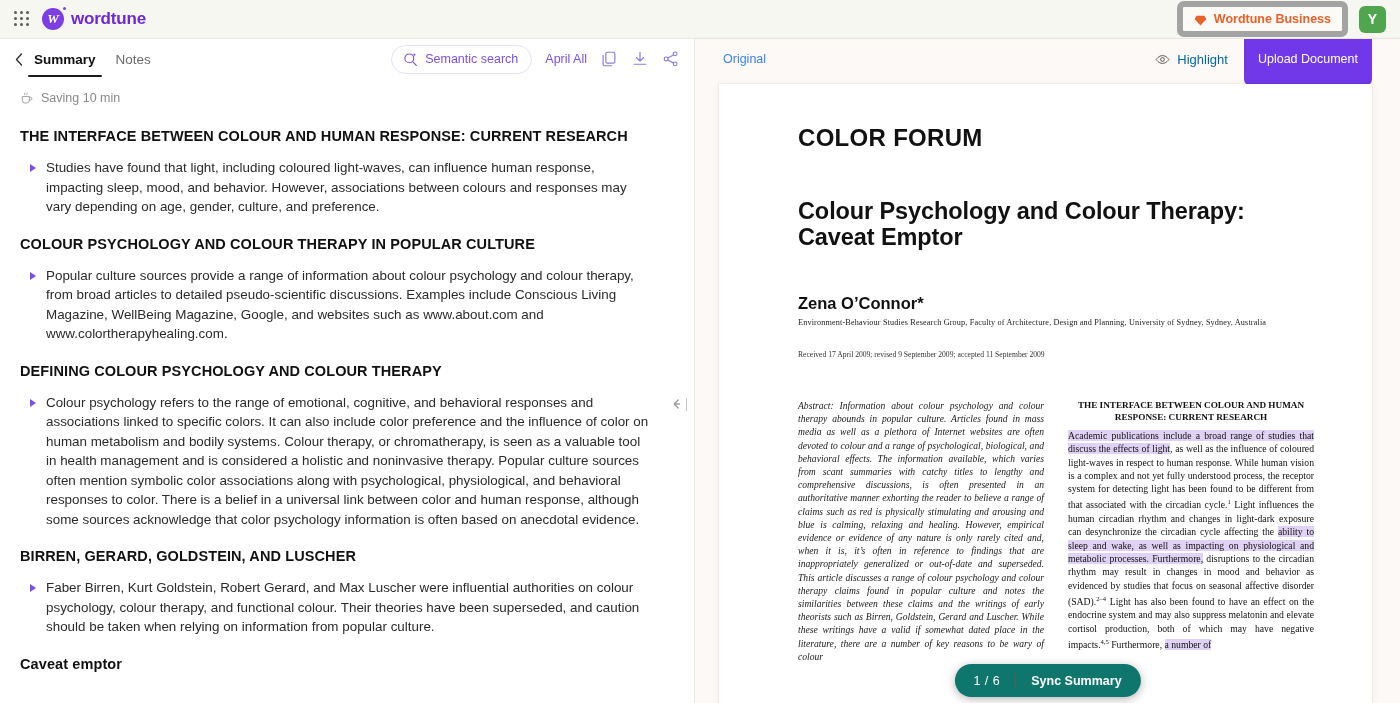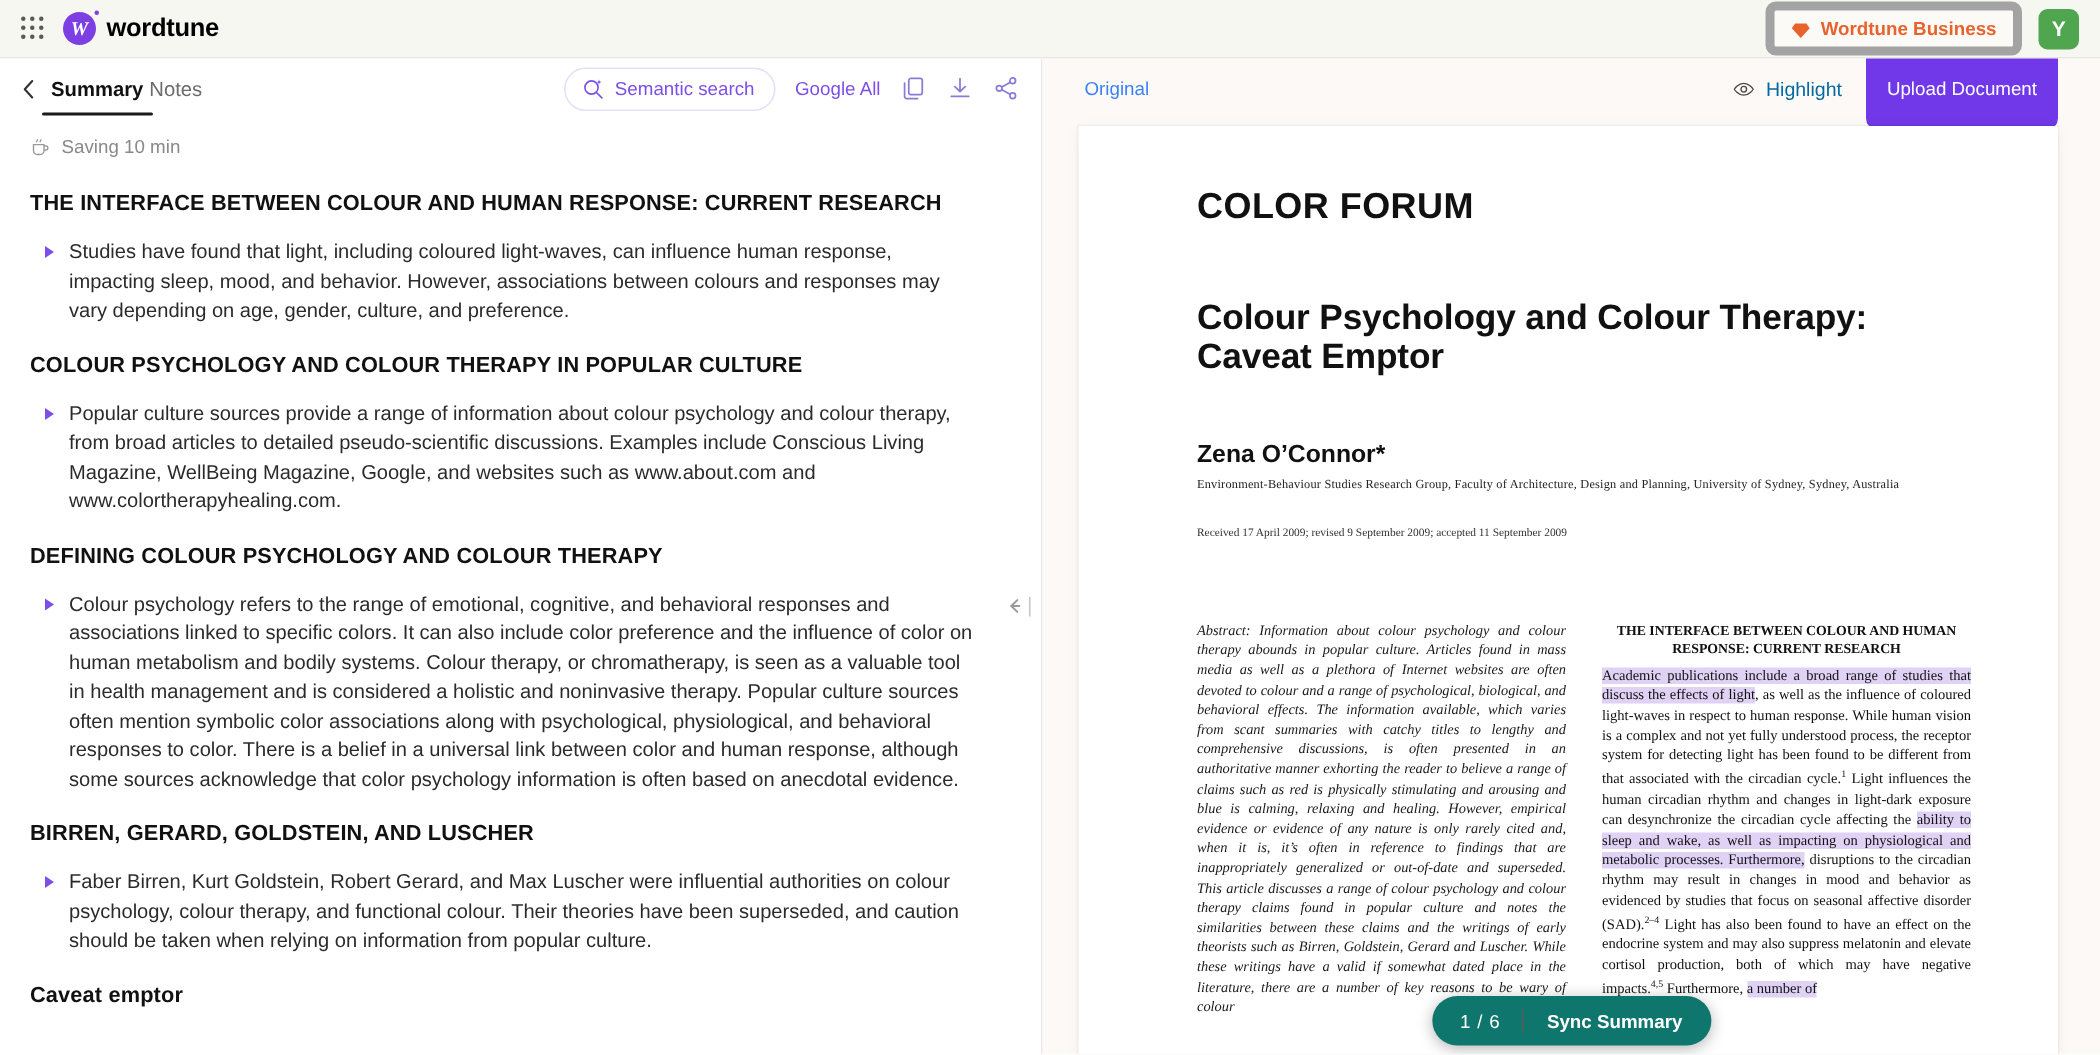--- a/index.html
+++ b/index.html
@@ -37,21 +37,21 @@
     position: relative;
     display:flex; align-items:center; justify-content:center;
     color:#fff; font-size:13px; font-weight:700; font-style:italic;
     font-family:"Liberation Serif", serif;
   }
   .brand-mark::after {
     content:""; position:absolute; top:-1px; right:-2px;
     width:3px; height:3px; border-radius:50%; background:#7B3FE4;
   }
   .brand-name {
-    font-size: 17px; font-weight: 700; color: #000000;
+    font-size: 17px; font-weight: 700; color: #6d28d9;
     letter-spacing: -0.2px;
   }
   .topbar-right {
     margin-left: auto; display: flex; align-items: center; gap: 11px;
   }
   .biz-pill {
     display:flex; align-items:flex-end; gap:7px;
     border: 6px solid #a3a3a3;
     background:#FBFAF7;
     border-radius: 7px;
@@ -81,21 +81,21 @@
   .left-toolbar {
     height: 40px; display:flex; align-items:center;
     padding: 0 14px 0 10px;
     position: relative;
   }
   .back-chevron {
     width: 18px; height: 18px; display:flex; align-items:center;
     justify-content:center; cursor:pointer; color:#333; font-size:14px;
     margin-right: 4px;
   }
-  .tabs { display:flex; align-items:flex-start; }
+  .tabs { display:flex; align-items:flex-start; gap: 16px; }
   .tab {
     font-size: 13.5px; color:#6b6b6b; cursor:pointer;
     padding: 11px 2px 10px; position:relative;
   }
   .tab.active { color:#111; font-weight:700; }
   .tab.active::after {
     content:""; position:absolute; left:-4px; right:-4px; bottom:0;
     height:2px; background:#1b1b1b; border-radius:2px;
   }
   .toolbar-right { margin-left:auto; display:flex; align-items:center; gap:13px; }
@@ -200,21 +200,21 @@
   }
   .doc-received {
     margin-top: 23px;
     font-size: 7.6px; color:#333;
     font-family:"Liberation Serif", serif;
   }
   .doc-cols {
     margin-top: 40px;
     display:flex; gap: 24px;
   }
-  .doc-col { width: 276px; margin-top: 15px; }
+  .doc-col { width: 276px; }
   .abstract {
     font-family:"Liberation Serif", serif;
     font-style: italic;
     font-size: 9.6px;
     line-height: 13.2px;
     color:#1a1a1a;
     text-align: justify;
   }
   .col2-head {
     font-family:"Liberation Serif", serif;
@@ -293,21 +293,21 @@
       </div>
       <div class="toolbar-right">
         <div class="sem-btn">
           <svg width="15" height="15" viewBox="0 0 18 18">
             <circle cx="7.6" cy="7.6" r="5.3" fill="none" stroke="#7B4FE8" stroke-width="1.3"></circle>
             <path d="M11.6 11.6L16 16" stroke="#7B4FE8" stroke-width="1.4" stroke-linecap="round"></path>
             <path d="M13.6 1.2l.55 1.5 1.5.55-1.5.55-.55 1.5-.55-1.5-1.5-.55 1.5-.55z" fill="#7B4FE8"></path>
           </svg>
           <span class="txt">Semantic search</span>
         </div>
-        <div class="link-btn">Google All</div>
+        <div class="link-btn">April All</div>
         <svg class="ico-btn" viewBox="0 0 20 20">
           <rect x="6.5" y="2.5" width="10" height="12" rx="1.6" fill="none" stroke="#8B7BD8" stroke-width="1.3"></rect>
           <path d="M13 17.5H5a1.6 1.6 0 0 1-1.6-1.6V6" fill="none" stroke="#8B7BD8" stroke-width="1.3" stroke-linecap="round"></path>
         </svg>
         <svg class="ico-btn" viewBox="0 0 20 20">
           <path d="M10 2.6v9.4M6.2 8.6L10 12.4l3.8-3.8" fill="none" stroke="#8B7BD8" stroke-width="1.3" stroke-linecap="round" stroke-linejoin="round"></path>
           <path d="M3.5 15.8h13" stroke="#8B7BD8" stroke-width="1.3" stroke-linecap="round"></path>
         </svg>
         <svg class="ico-btn" viewBox="0 0 20 20">
           <circle cx="14.6" cy="4.3" r="2.1" fill="none" stroke="#8B7BD8" stroke-width="1.3"></circle>

